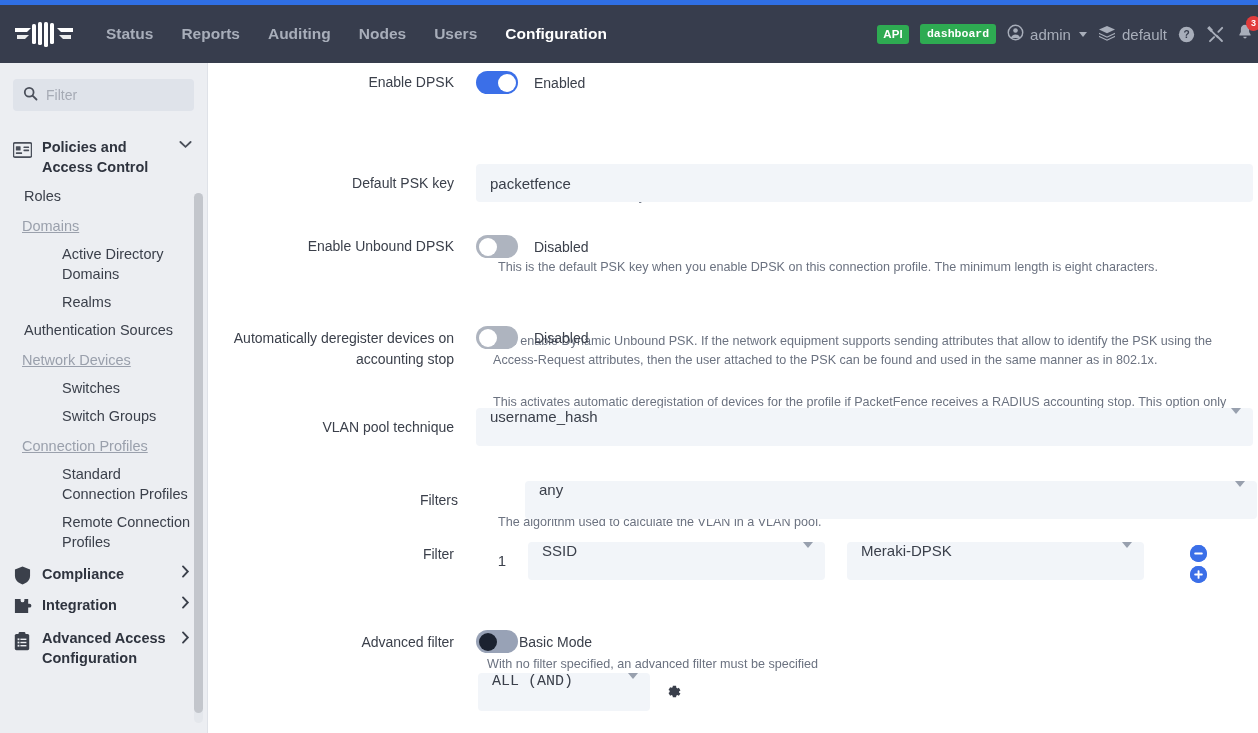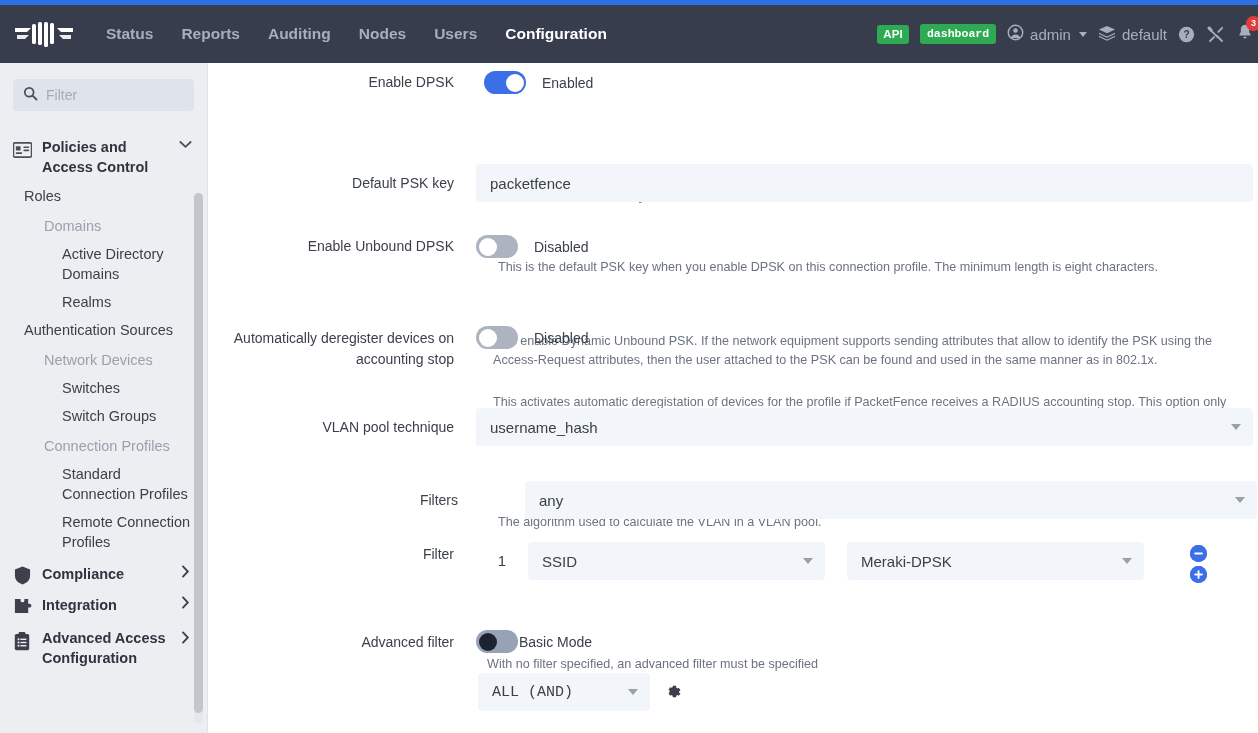--- a/index.html
+++ b/index.html
@@ -132,22 +132,23 @@
     margin-top: 6px; color: #4a4f5a;
   }
   .tree-item {
     font-size: 14.5px; color: #3b404b;
     padding: 4px 12px 4px 24px;
     line-height: 20px; cursor: pointer;
   }
   .tree-item.lvl2 { padding-left: 62px; }
   .tree-section {
     font-size: 14.5px; color: #9aa0ac;
-    padding: 6px 12px 4px 44px;
+    padding: 6px 12px 4px 22px;
     line-height: 20px;
+    text-decoration: underline;
   }
 
   
   .sb-track {
     position: absolute; top: 130px; right: 4px;
     width: 9px; height: 530px;
     background: #e4e7ec; border-radius: 5px;
   }
   .sb-thumb {
     position: absolute; top: 0; left: 0;
@@ -214,21 +215,21 @@
     border-radius: 4px;
     font-family: "Liberation Sans", sans-serif;
     font-size: 15px; color: #3b404b;
     padding: 0 14px;
     width: 100%;
   }
   .select {
     height: 38px;
     background: #f2f5f9;
     border-radius: 4px;
-    display: flex; align-items: center;
+    display: flex; align-items: flex-start;
     padding: 0 12px 0 14px;
     font-size: 15px; color: #3b404b;
     cursor: pointer;
     position: relative;
   }
   .select .sel-val { flex: 1; }
   .sel-caret {
     width: 0; height: 0;
     border-left: 5px solid transparent;
     border-right: 5px solid transparent;
@@ -435,21 +436,21 @@
 
   <div class="sb-track">
     <div class="sb-thumb"></div>
   </div>
 </div>
 <div class="sidebar-divider"></div>
 <div class="content-gap"></div>
 
 <div class="content">
 
-  <div class="form-row" style="top:8px; left:0; width:1030px;gap:8px;">
+  <div class="form-row" style="top:8px; left:0; width:1030px;">
     <div class="f-label">Enable DPSK</div>
     <div class="f-ctl">
       <div class="toggle-row">
         <div class="toggle on">
           <div class="knob"></div>
         </div>
         <div class="toggle-text">Enabled</div>
       </div>
     </div>
   </div>

